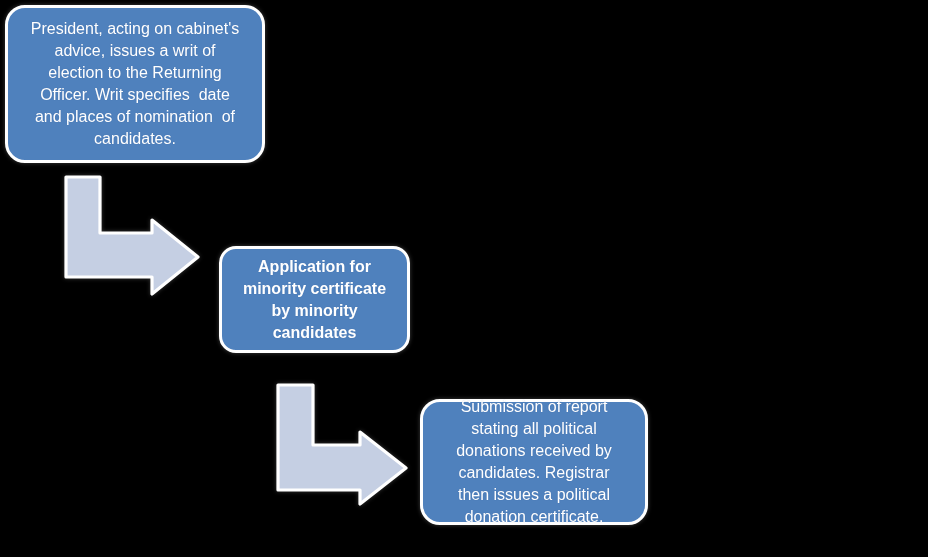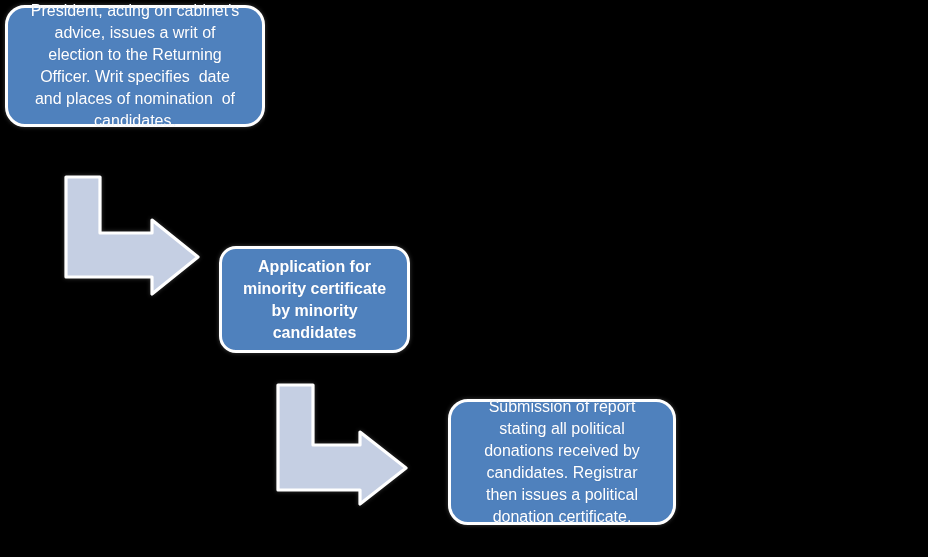--- a/index.html
+++ b/index.html
@@ -45,38 +45,37 @@
     font-size: 16px;
     line-height: 22px;
     text-align: center;
     white-space: pre-wrap;
     text-shadow: 0 0 1px rgba(60,90,140,0.35);
   }
   #node-1 {
     left: 5px;
     top: 5px;
     width: 260px;
-    height: 122px;
+    height: 158px;
     border-radius: 20px;
   }
   #node-2 {
     left: 219px;
     top: 246px;
     width: 191px;
     height: 107px;
     border-radius: 17px;
     font-weight: bold;
   }
   #node-3 {
     left: 420px;
     top: 399px;
     width: 228px;
     height: 126px;
     border-radius: 20px;
-    margin-left: 28px;
   }
 </style>
 </head>
 <body>
 
 <div id="stage">
 
   <svg id="connector-layer" viewBox="0 0 928 557" xmlns="http://www.w3.org/2000/svg">
     <polygon class="elbow-arrow" points="66,177 100,177 100,233 152,233 152,220 198,257 152,294 152,277 66,277"></polygon>
     <polygon class="elbow-arrow" points="278,385 313,385 313,445 360,445 360,432 406,468 360,504 360,490 278,490"></polygon>

